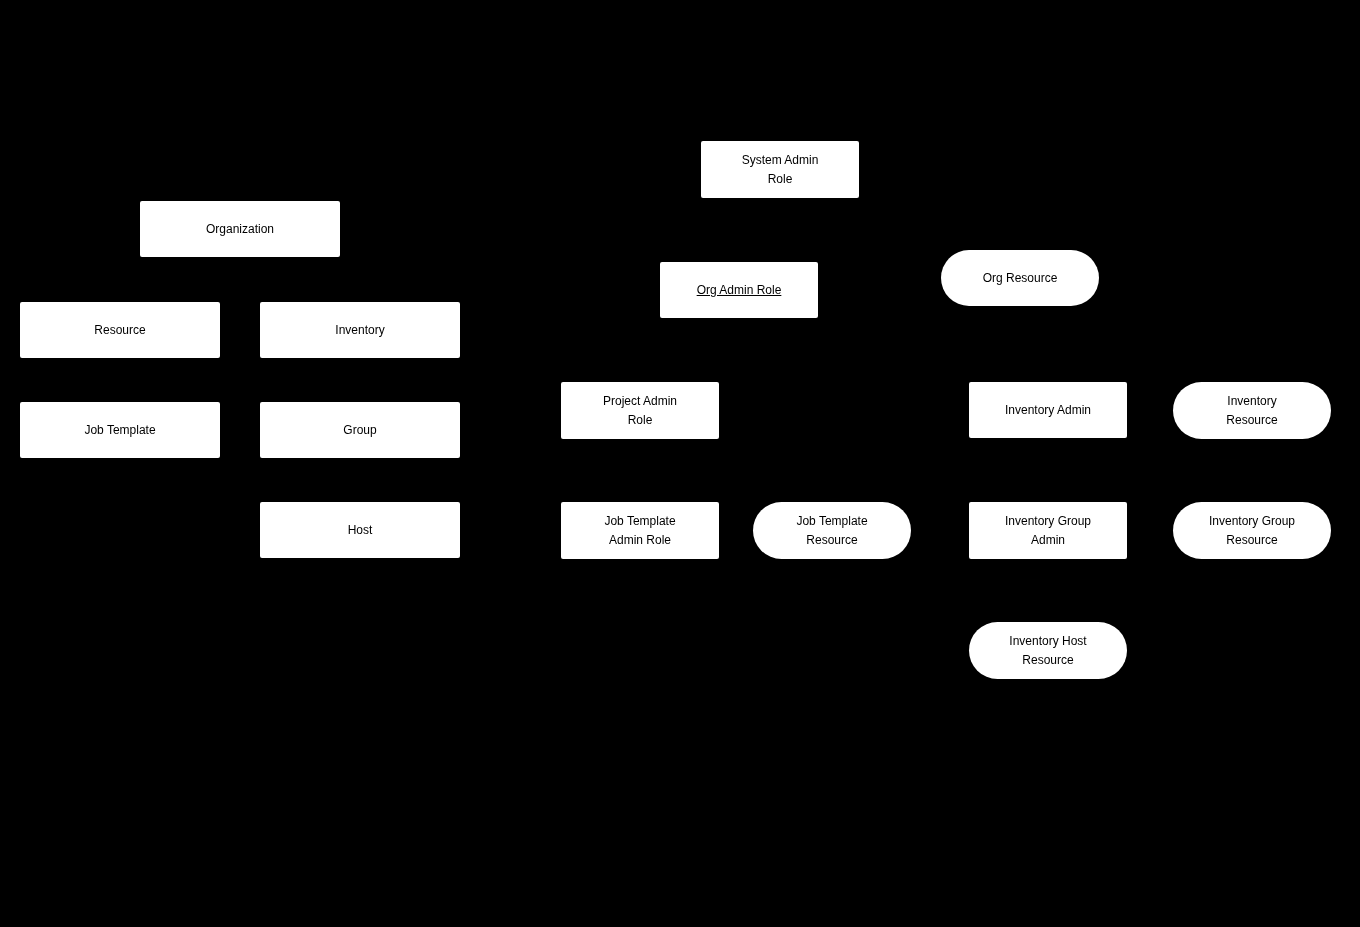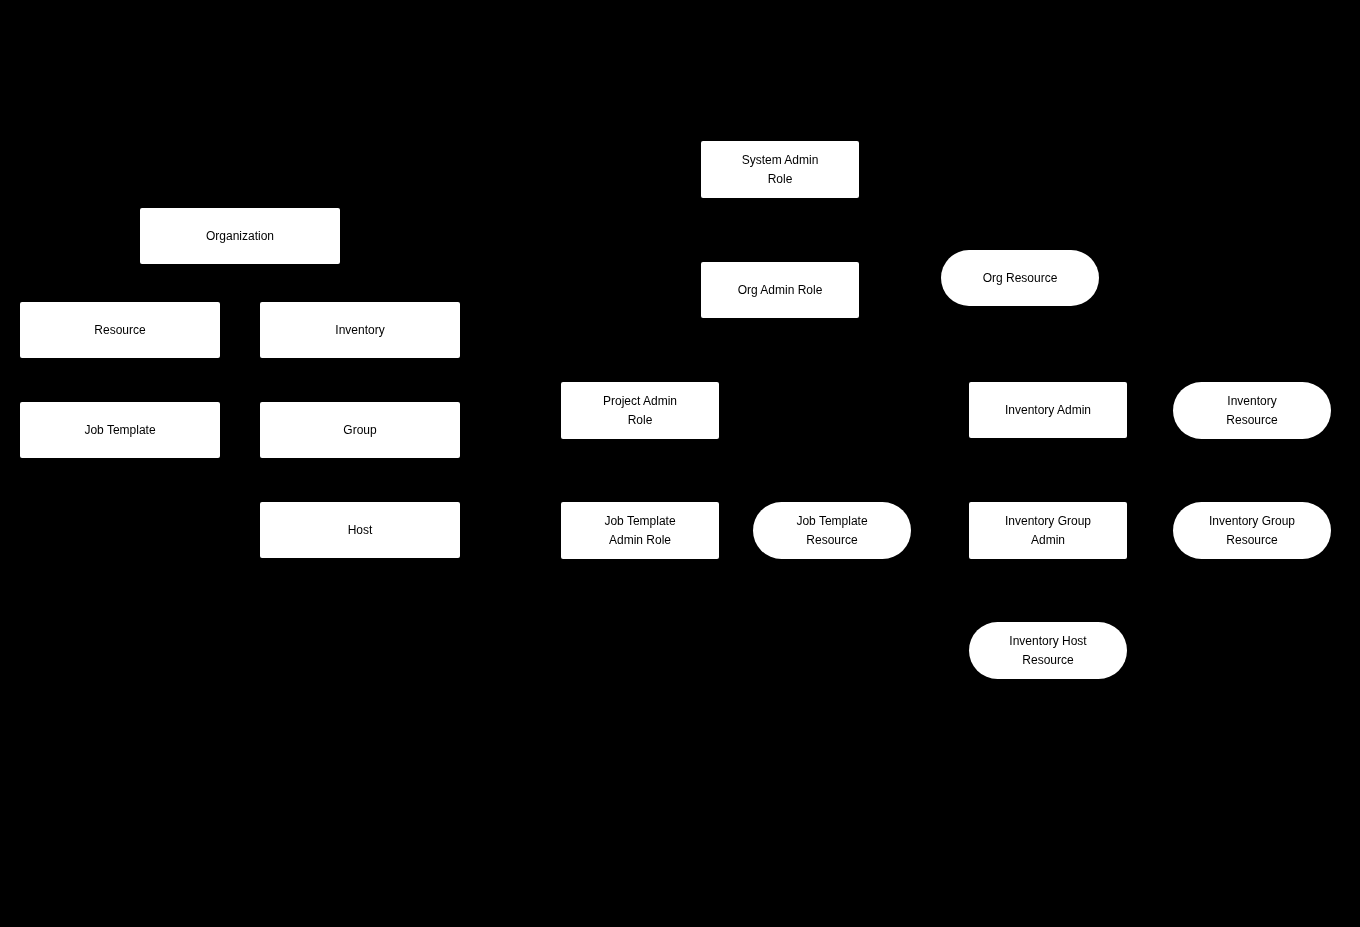--- a/index.html
+++ b/index.html
@@ -39,29 +39,29 @@
     border-radius: 2px;
   }
   .node.pill {
     border-radius: 999px;
   }
 </style>
 </head>
 <body>
 
 <div id="diagram" style="background: rgb(0, 0, 0); width: 1360px; height: 927px;">
-    <div class="node rect" style="left: 140px; top: 201px; width: 200px; height: 56px; background: rgb(255, 255, 255); color: rgb(0, 0, 0); margin-top: 7px;">Organization</div>
+    <div class="node rect" style="left: 140px; top: 201px; width: 200px; height: 56px; background: rgb(255, 255, 255); color: rgb(0, 0, 0);">Organization</div>
     <div class="node rect" style="left: 20px; top: 302px; width: 200px; height: 56px; background: rgb(255, 255, 255); color: rgb(0, 0, 0);">Resource</div>
     <div class="node rect" style="left: 260px; top: 302px; width: 200px; height: 56px; background: rgb(255, 255, 255); color: rgb(0, 0, 0);">Inventory</div>
     <div class="node rect" style="left: 20px; top: 402px; width: 200px; height: 56px; background: rgb(255, 255, 255); color: rgb(0, 0, 0);">Job Template</div>
     <div class="node rect" style="left: 260px; top: 402px; width: 200px; height: 56px; background: rgb(255, 255, 255); color: rgb(0, 0, 0);">Group</div>
     <div class="node rect" style="left: 260px; top: 502px; width: 200px; height: 56px; background: rgb(255, 255, 255); color: rgb(0, 0, 0);">Host</div>
     <div class="node rect" style="left: 701px; top: 141px; width: 158px; height: 57px; background: rgb(255, 255, 255); color: rgb(0, 0, 0);">System Admin
 Role</div>
-    <div class="node rect" style="left: 701px; top: 262px; width: 158px; height: 56px; background: rgb(255, 255, 255); color: rgb(0, 0, 0);">Org Admin Role</div>
+    <div class="node rect" style="left: 660px; top: 262px; width: 158px; height: 56px; background: rgb(255, 255, 255); color: rgb(0, 0, 0); text-decoration: underline;">Org Admin Role</div>
     <div class="node pill" style="left: 941px; top: 250px; width: 158px; height: 56px; background: rgb(255, 255, 255); color: rgb(0, 0, 0);">Org Resource</div>
     <div class="node rect" style="left: 561px; top: 382px; width: 158px; height: 57px; background: rgb(255, 255, 255); color: rgb(0, 0, 0);">Project Admin
 Role</div>
     <div class="node rect" style="left: 969px; top: 382px; width: 158px; height: 56px; background: rgb(255, 255, 255); color: rgb(0, 0, 0);">Inventory Admin</div>
     <div class="node pill" style="left: 1173px; top: 382px; width: 158px; height: 57px; background: rgb(255, 255, 255); color: rgb(0, 0, 0);">Inventory
 Resource</div>
     <div class="node rect" style="left: 561px; top: 502px; width: 158px; height: 57px; background: rgb(255, 255, 255); color: rgb(0, 0, 0);">Job Template
 Admin Role</div>
     <div class="node pill" style="left: 753px; top: 502px; width: 158px; height: 57px; background: rgb(255, 255, 255); color: rgb(0, 0, 0);">Job Template
 Resource</div>

